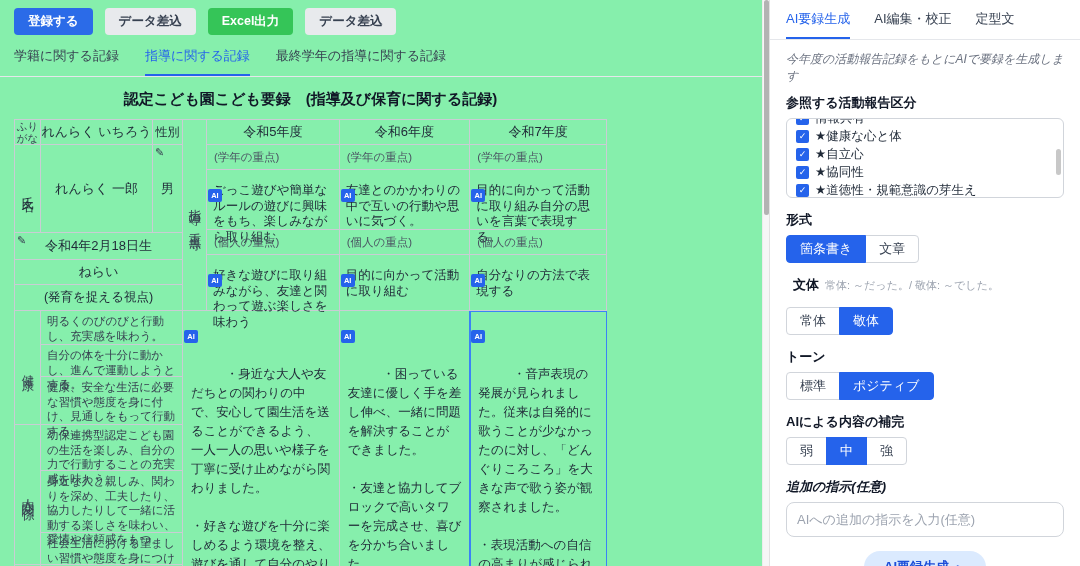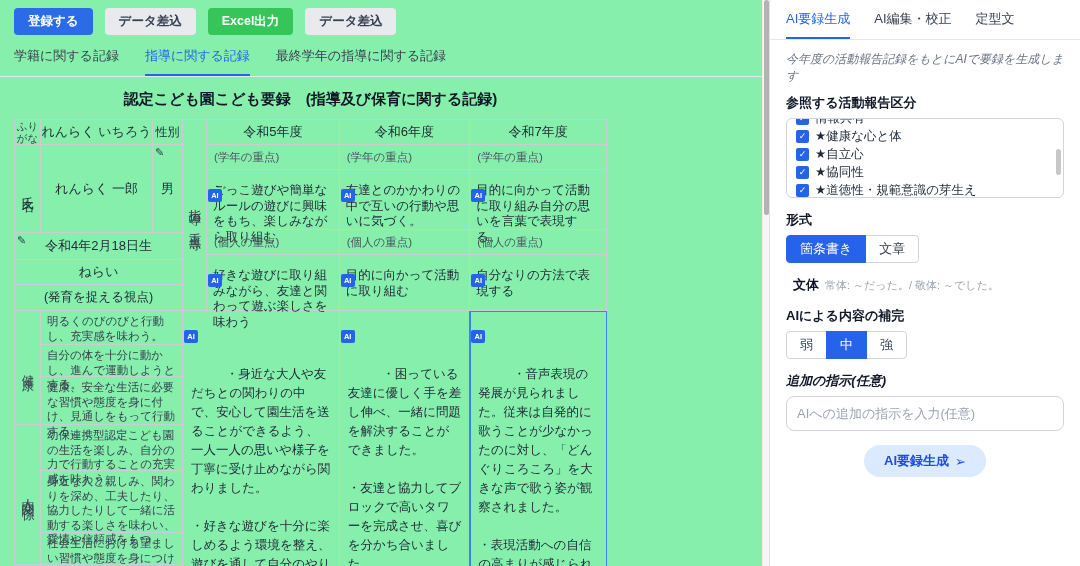--- a/index.html
+++ b/index.html
@@ -301,22 +301,33 @@
       <div class="seg">
         <button class="seg-btn sel">箇条書き</button>
         <button class="seg-btn">文章</button>
       </div>
     </div>
 
     <div class="opt-section">
       <div class="section-label" style="margin:7px;">
         <span>文体</span><span class="label-hint">常体: ～だった。/ 敬体: ～でした。</span>
       </div>
-    </div>
-
+      <div class="seg">
+        <button class="seg-btn">常体</button>
+        <button class="seg-btn sel">敬体</button>
+      </div>
+    </div>
+
+    <div class="opt-section">
+      <div class="section-label" style="margin:0;">トーン</div>
+      <div class="seg">
+        <button class="seg-btn">標準</button>
+        <button class="seg-btn sel">ポジティブ</button>
+      </div>
+    </div>
 
     <div class="opt-section">
       <div class="section-label" style="margin:0;">AIによる内容の補完</div>
       <div class="seg">
         <button class="seg-btn">弱</button>
         <button class="seg-btn sel">中</button>
         <button class="seg-btn">強</button>
       </div>
     </div>
 

